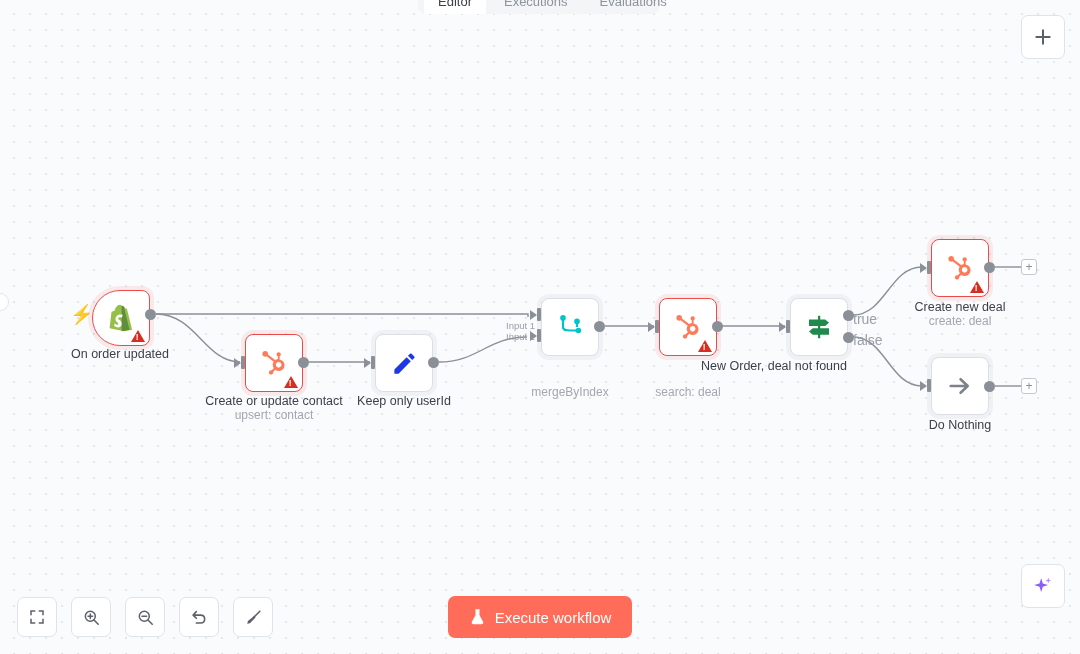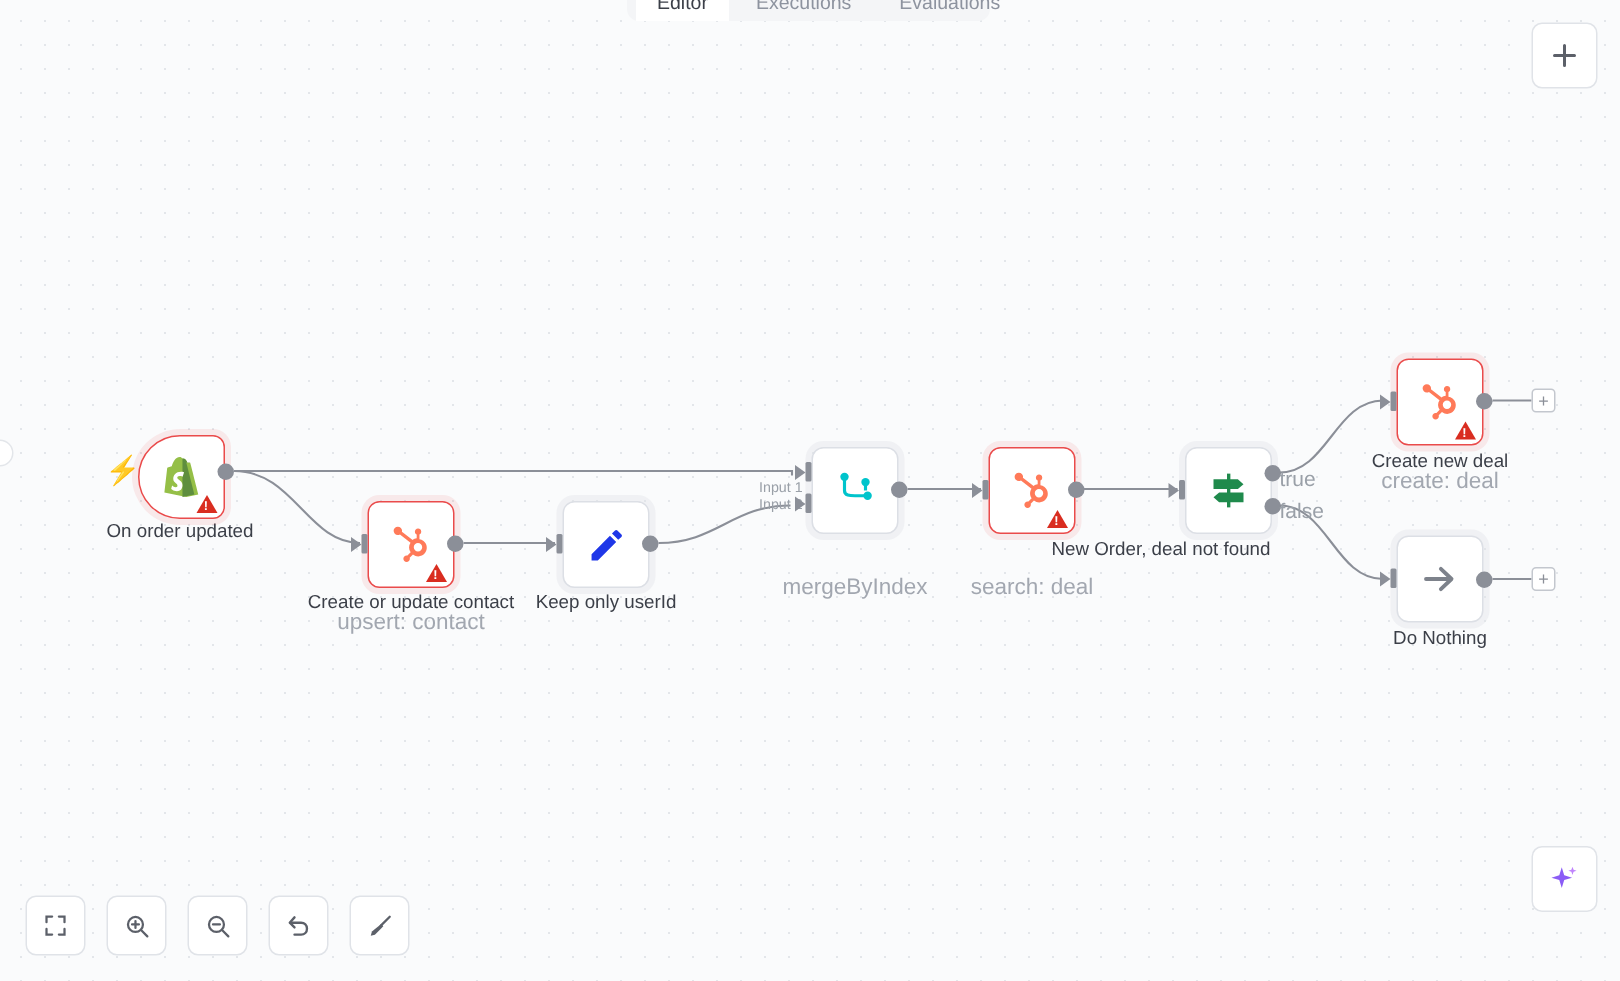--- a/index.html
+++ b/index.html
@@ -72,21 +72,21 @@
     color: #3b3f48;
     line-height: 13.5px;
     white-space: nowrap;
   }
   .node-label.wrap { white-space: normal; width: 108px; }
   .node-sub {
     position: absolute;
     left: 50%;
     transform: translateX(-50%);
     text-align: left;
-    font-size: 15px;
+    font-size: 12px;
     color: #a2a7b0;
     line-height: 12px;
     white-space: nowrap;
   }
 
   .warn {
     position: absolute; right: 4px; bottom: 3px;
     width: 0; height: 0;
     border-left: 7px solid transparent;
     border-right: 7px solid transparent;
@@ -369,14 +369,20 @@
   </div>
   <div class="sqbtn" style="left:233px; top:597px; width:40px; height:40px;">
     <svg width="19" height="19" viewBox="0 0 24 24">
       <g stroke="#5c6069" stroke-width="1.9" fill="none" stroke-linecap="round">
         <path d="M20 4 L12.5 11.5"></path>
       </g>
       <path d="M12.8 10.2 L14.6 12 L7.5 19.2 L4 20 L5 16.5 Z" fill="#5c6069"></path>
     </svg>
   </div>
 
+  <button class="exec-btn">
+    <svg width="17" height="18" viewBox="0 0 24 24">
+      <path d="M9 2 H15 M10 2 V9.5 L4.8 19 C4.2 20.2 5 21.5 6.4 21.5 H17.6 C19 21.5 19.8 20.2 19.2 19 L14 9.5 V2" fill="#fff" stroke="#fff" stroke-width="1.6" stroke-linejoin="round"></path>
+    </svg>
+    <span>Execute workflow</span>
+  </button>
 
 </div>
 
 </body></html>

